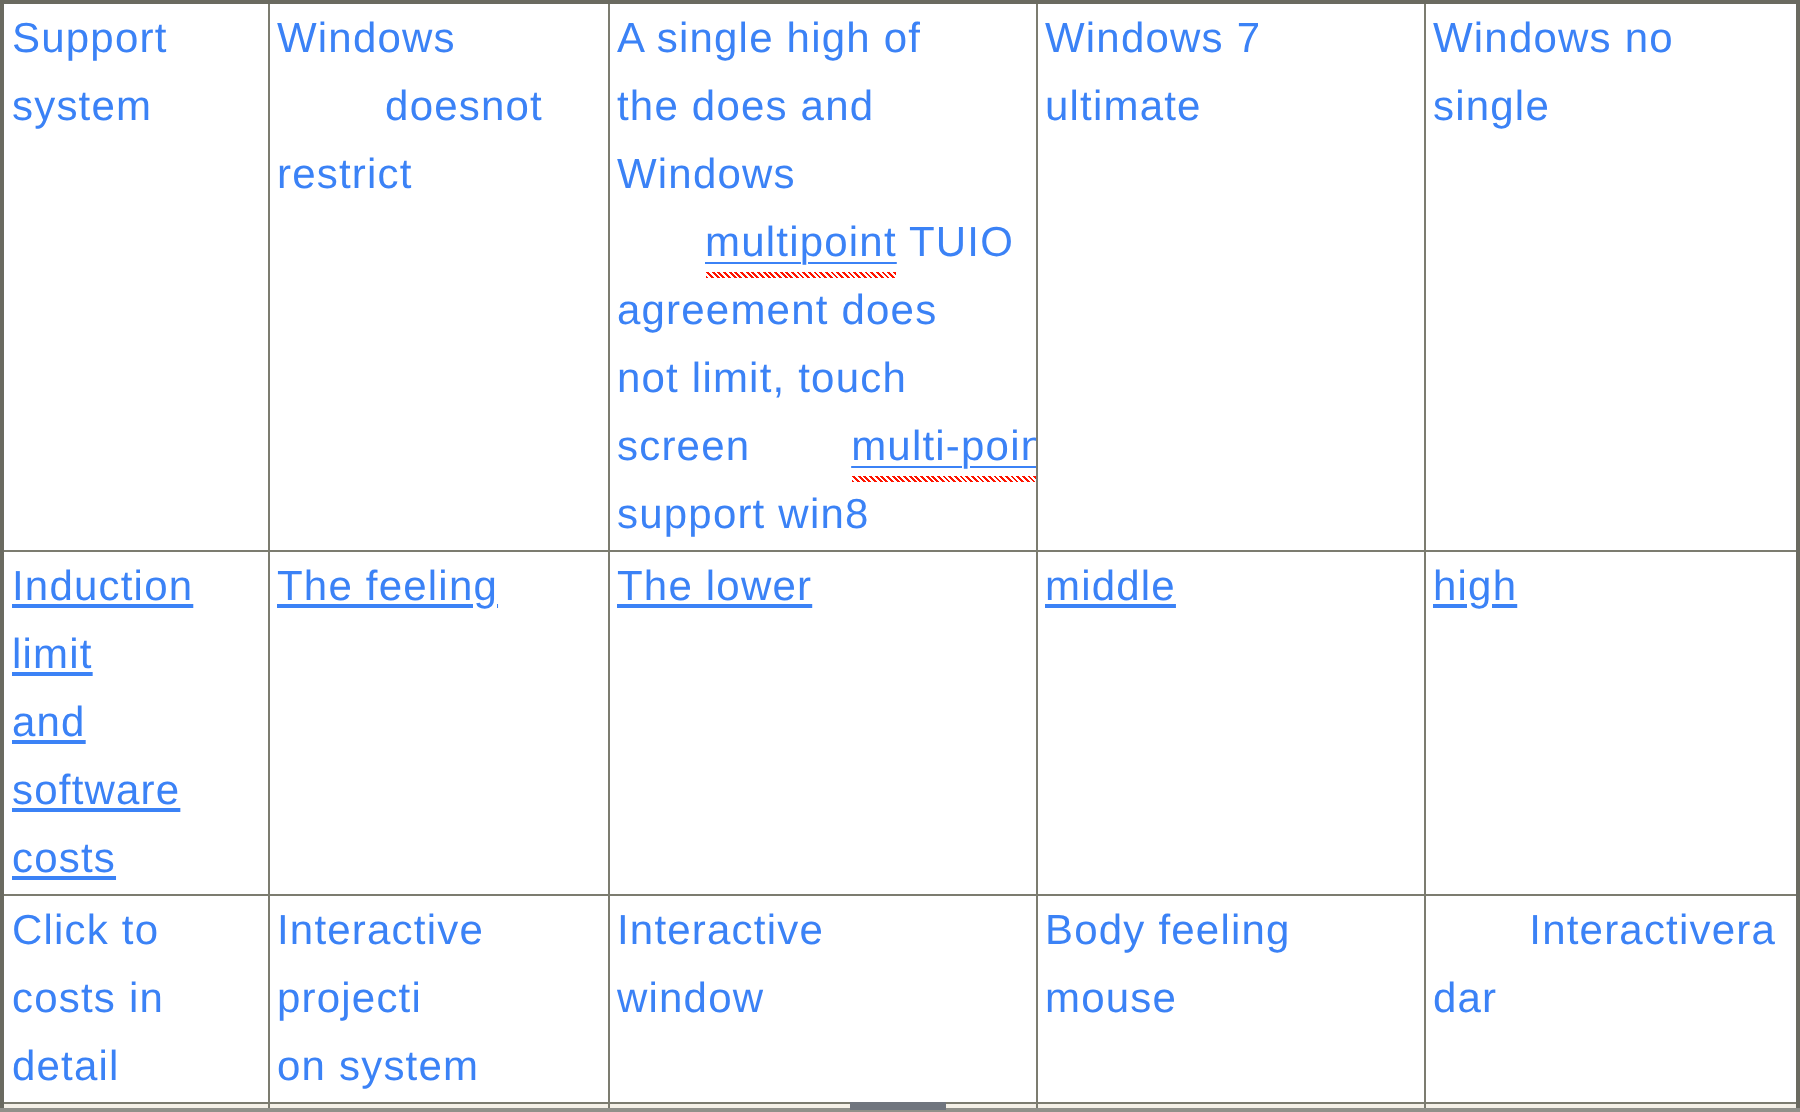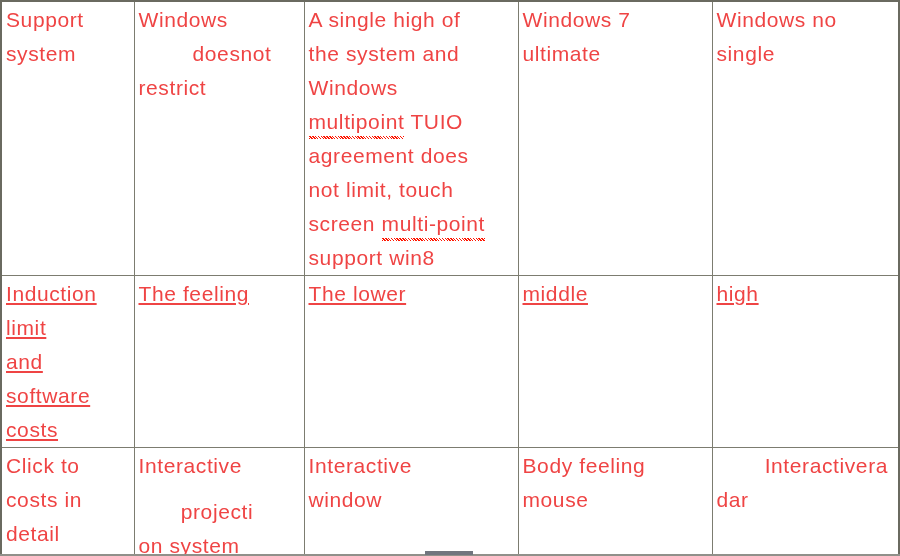--- a/index.html
+++ b/index.html
@@ -2,21 +2,21 @@
 <html><head>
 <meta charset="utf-8">
 <style>
   html,body{margin:0;padding:0;background:#ffffff;}
   #screen{
     position:relative;
     width:900px;height:556px;
     overflow:hidden;
     background:#ffffff;
     font-family:"Liberation Sans","DejaVu Sans",sans-serif;
-    color:#ef4444;
+    color:#3b82f6;
   }
   table.grid{
     position:absolute;top:0;left:0;
     width:898px;
     border-collapse:collapse;
     table-layout:fixed;
     border:2px solid #6a6a60;
   }
   table.grid td{
     border:1px solid #7c7c70;
@@ -26,28 +26,30 @@
     letter-spacing:0.6px;
     line-height:34px;
     overflow:hidden;
   }
   tr.r1 td{height:271px;}
   tr.r2 td{height:170px;text-decoration:underline;}
   tr.r3 td{height:99px;}
   tr.r4 td{height:12px;background:#f5f1e8;padding:0;}
   .ln{white-space:pre;}
   .ln.between{display:flex;justify-content:flex-end;}
-  .ln.right{text-align:center;margin-top:12px;}
+  .ln.right{text-align:left;}
   .pad-r28{padding-right:28px;}
   .pad-r6{padding-right:6px;}
   .pad-r4{padding-right:4px;}
   .term{
     position:relative;
+    text-decoration:underline;
     text-decoration-thickness:1px;
     text-underline-offset:3px;
+    margin-left:44px;
   }
   .term::after{
     content:"";
     position:absolute;left:0;right:0;bottom:-6px;height:3px;
     background:repeating-linear-gradient(45deg,#ff1500 0 1px,transparent 1px 2px,#ff1500 2px 3px,transparent 3px 4px);
   }
   .bottom-line{
     position:absolute;left:0;bottom:0;
     width:900px;height:2px;
     background:#90908a;
@@ -81,21 +83,21 @@
       <td>
         <div class="ln">Windows</div>
         <div class="ln between pad-r28">
           <span>does</span>
           <span>not</span>
         </div>
         <div class="ln">restrict</div>
       </td>
       <td>
         <div class="ln">A single high of</div>
-        <div class="ln">the system and</div>
+        <div class="ln">the does and</div>
         <div class="ln">Windows</div>
         <div class="ln"><span class="term">multipoint</span><span> TUIO</span></div>
         <div class="ln">agreement does</div>
         <div class="ln">not limit, touch</div>
         <div class="ln"><span>screen </span><span class="term">multi-point</span></div>
         <div class="ln">support win8</div>
       </td>
       <td>
         <div class="ln">Windows 7</div>
         <div class="ln">ultimate</div>

